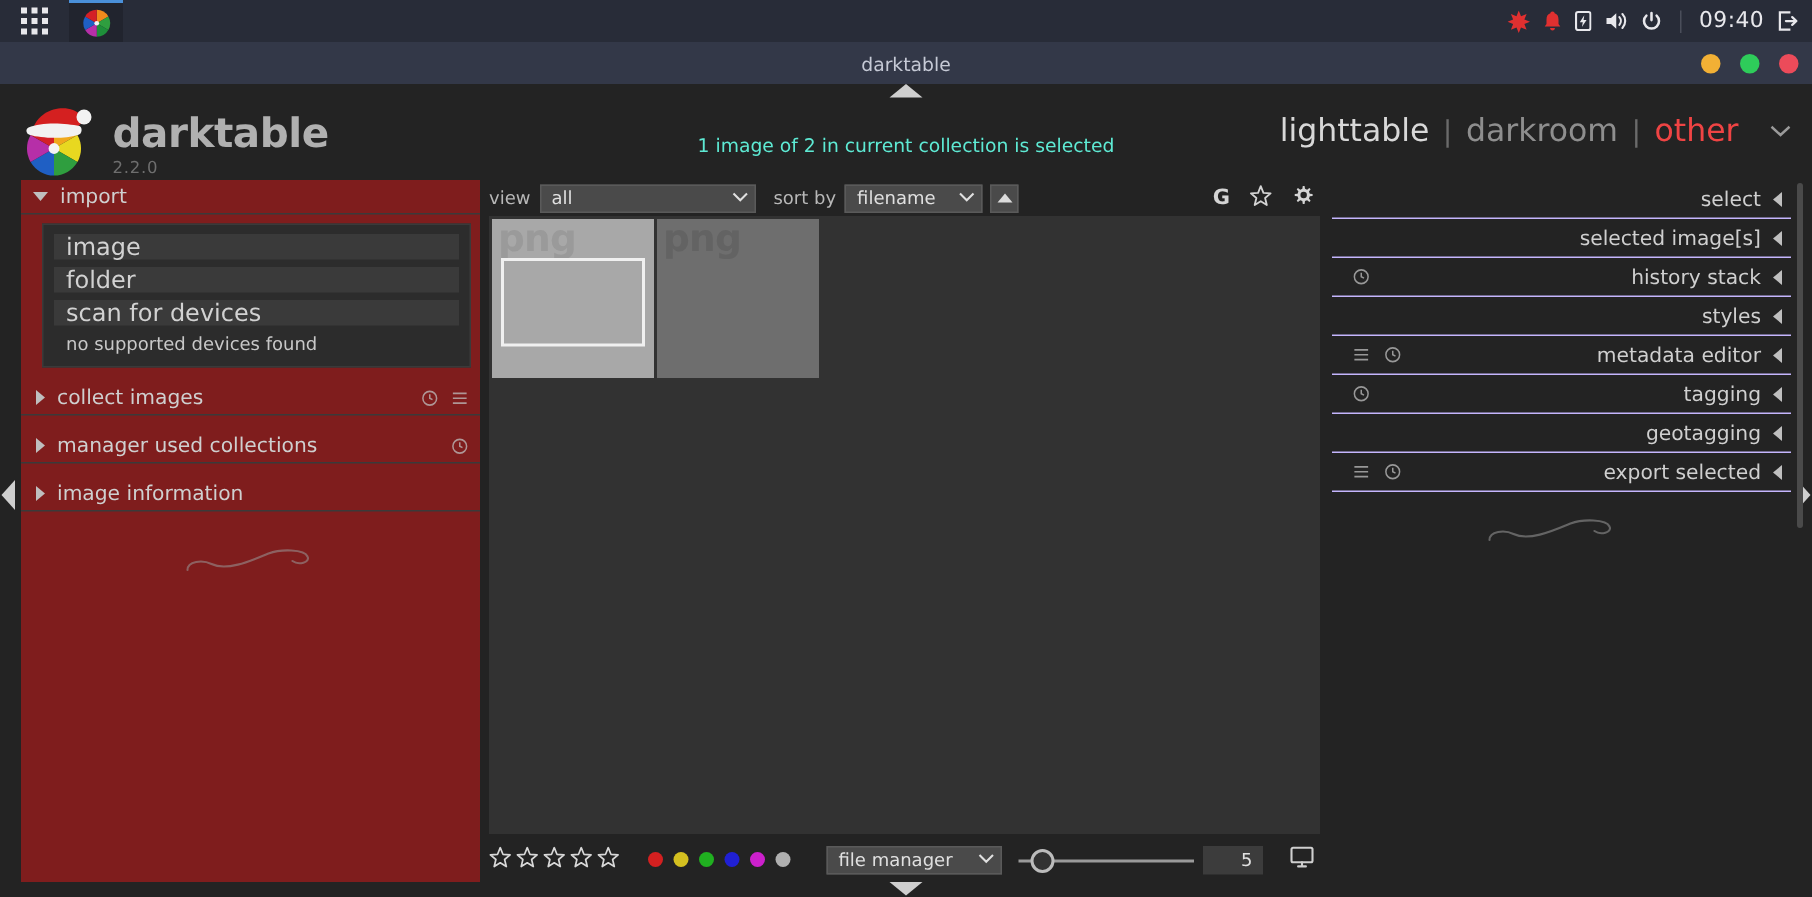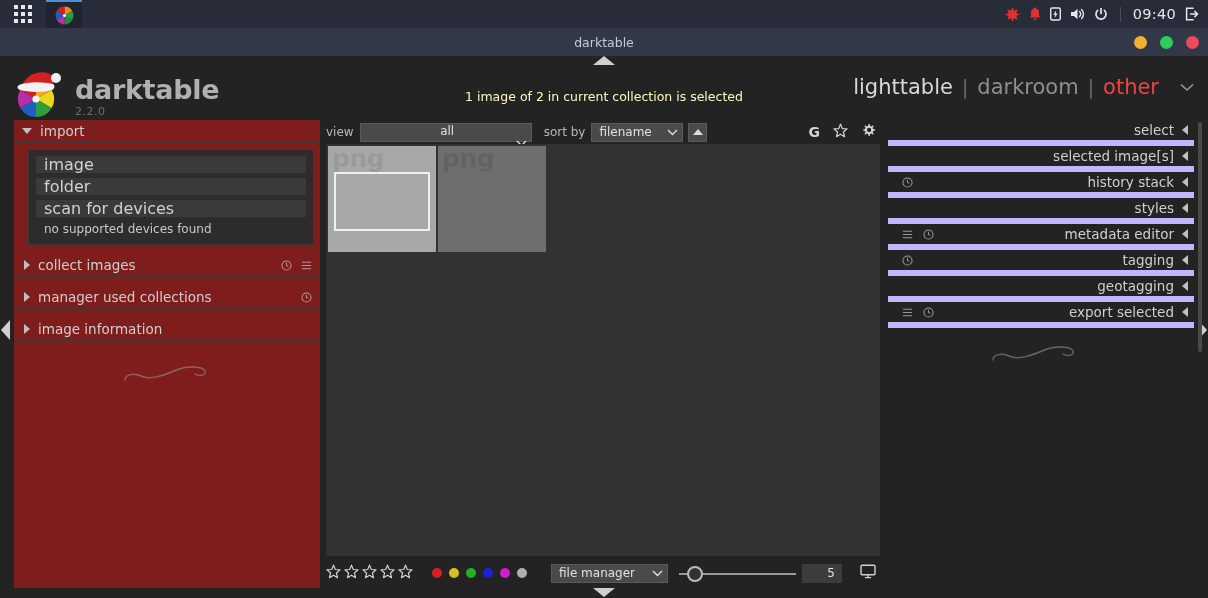--- a/index.html
+++ b/index.html
@@ -91,21 +91,21 @@
     position: absolute; top: 9px; left: 0; width: 1208px; height: 55px;
   }
   .brand { position: absolute; left: 12px; top: 5px; display: flex; align-items: flex-start; }
   .brand-logo { width: 52px; height: 52px; position: relative; }
   .brand-text { margin-left: 11px; margin-top: 6px; }
   .brand-name { color: #b0b0b0; font-size: 27px; font-weight: bold; line-height: 1; letter-spacing: -.3px; }
   .brand-ver { color: #6e6e6e; font-size: 11px; margin-top: 2px; letter-spacing: .5px; }
 
   .status-center {
     position: absolute; left: 0; top: 24px; width: 1208px;
-    text-align: center; color: #fef9c3; font-size: 12.5px;
+    text-align: center; color: #5eead4; font-size: 12.5px;
   }
   .viewsw {
     position: absolute; right: 14px; top: 10px;
     display: flex; align-items: baseline; gap: 9px;
   }
   .vw { font-size: 21px; cursor: pointer; }
   .vw.on { color: #d8d8d8; }
   .vw.off { color: #8e8e8e; }
   .vw.dim { color: #ef4444; }
   .vsep { color: #6b6b6b; font-size: 19px; }
@@ -154,21 +154,21 @@
   .ctoolbar { height: 24px; display: flex; align-items: center; position: relative; }
   .tb-label { color: #b8b8b8; font-size: 12px; margin-right: 6px; }
   .sel {
     background: #4a4a4a; border: 1px solid #5a5a5a; color: #e0e0e0;
     font-size: 12px; height: 19px; display: flex; align-items: center;
     padding: 0 4px 0 7px; cursor: pointer; position: relative;
   }
   .sel .chev {
     margin-left: auto; padding-left: 10px; color: #e0e0e0; font-size: 10px;
   }
-  .sel.view-all { width: 172px; flex-direction: column; }
+  .sel.view-all { width: 144px; }
   .sel.sortby { width: 92px; }
   .asc-btn {
     width: 19px; height: 19px; background: #4a4a4a; border: 1px solid #5a5a5a;
     margin-left: 5px; display: flex; align-items: center; justify-content: center;
     cursor: pointer;
   }
   .asc-btn .up {
     width: 0; height: 0;
     border-left: 5px solid transparent; border-right: 5px solid transparent;
     border-bottom: 6px solid #dcdcdc;
@@ -235,21 +235,21 @@
     padding-right: 7px; margin-left: 6px;
   }
   .monitor-btn { margin-left: 18px; margin-right: 4px; cursor: pointer; }
 
   
   .rpanel {
     position: absolute; right: 14px; top: 64px; width: 306px; height: 468px;
   }
   .rmod {
     height: 26px; display: flex; align-items: center;
-    border-bottom: 6px solid #c4b5fd; cursor: pointer; padding: 0 2px;
+    border-bottom: 1px solid #c4b5fd; cursor: pointer; padding: 0 2px;
   }
   .rmod-icons { display: flex; gap: 10px; padding-left: 12px; }
   .rmod-title { color: #cfcfcf; font-size: 13.5px; margin-left: auto; }
   .rmod .tri-l {
     width: 0; height: 0; margin-left: 8px; margin-right: 4px;
     border-top: 5px solid transparent; border-bottom: 5px solid transparent;
     border-right: 6px solid #bfbfbf;
   }
   .rscroll {
     position: absolute; right: -8px; top: 2px; width: 4px; height: 230px;

